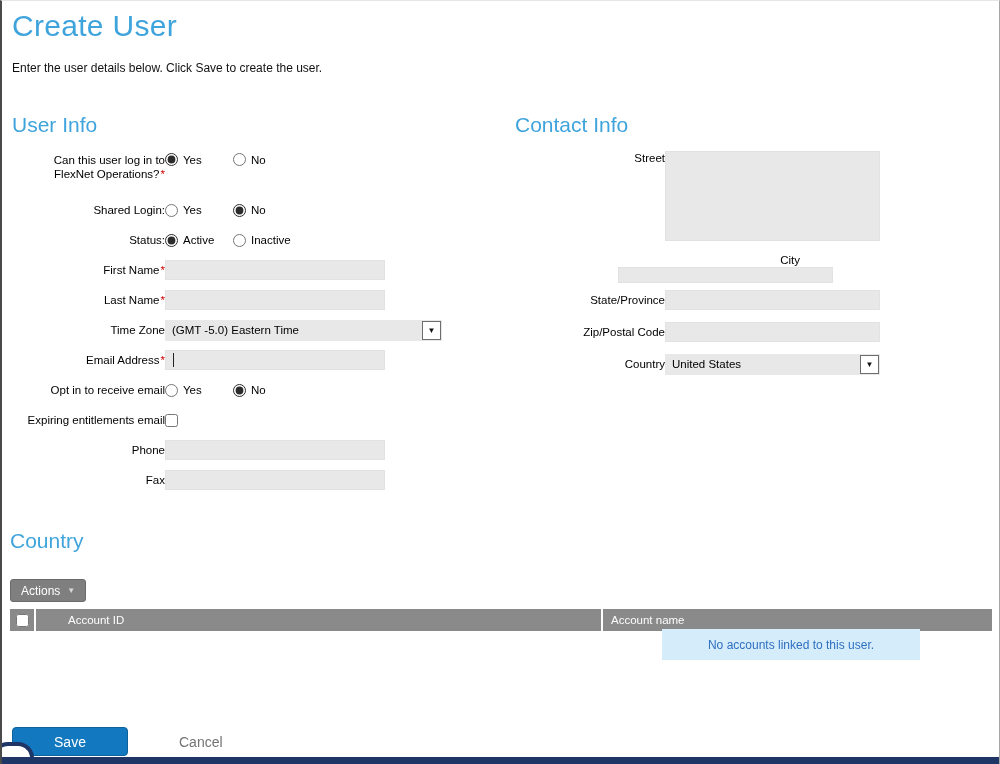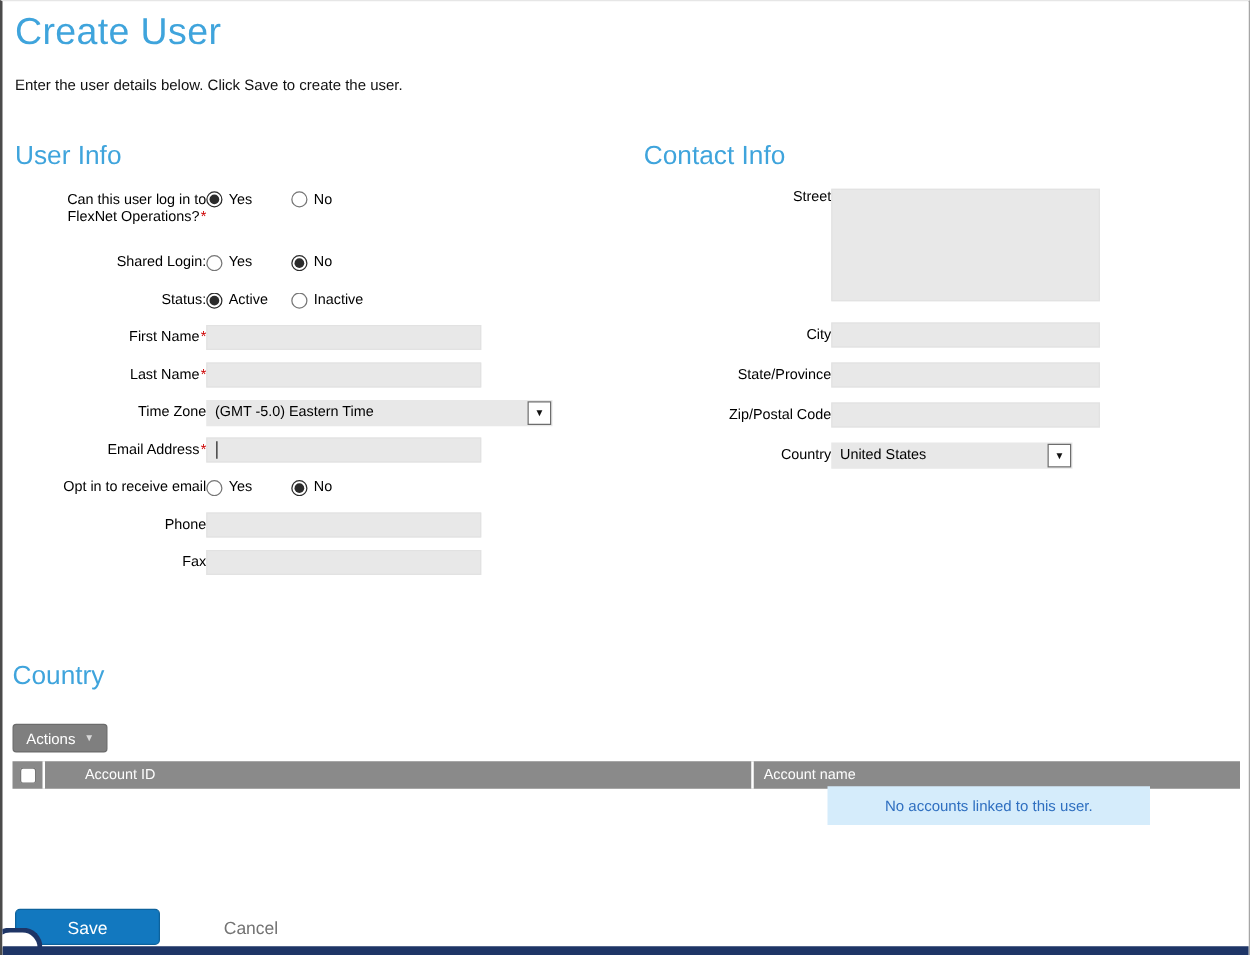--- a/index.html
+++ b/index.html
@@ -34,21 +34,21 @@
   .opt input { margin:0 5px 0 0; accent-color:#2b2b2b; width:13px; height:13px; }
 
   .tbox { width:220px; height:20px; background:#e8e8e8; border:1px solid #e2e2e2;
           padding:0 6px; font-family:"Liberation Sans",sans-serif; font-size:11.5px; }
   .tbox-r { width:215px; }
   .tbox-wrap { position:relative; display:inline-block; }
   .caret-line { position:absolute; left:8px; top:3px; width:1px; height:14px; background:#222; }
 
   .fselect { width:277px; height:21px; background:#e8e8e8; display:flex; align-items:center;
              padding-left:7px; font-size:11.5px; position:relative; cursor:default; }
-  .fselect.narrow { width:193px; }
+  .fselect.narrow { width:215px; }
   .arrowbox { position:absolute; right:1px; top:1px; bottom:1px; width:19px; background:#fff;
               border:1px solid #6d6d6d; display:flex; align-items:center; justify-content:center;
               font-size:8px; color:#111; }
 
   .street-area { width:215px; height:90px; background:#e8e8e8; border:1px solid #e2e2e2;
                  resize:none; font-family:"Liberation Sans",sans-serif; font-size:11.5px; }
   .cbx { margin:0; accent-color:#2b2b2b; width:13px; height:13px; }
 
   #accounts { left:8px; top:528px; width:982px; }
   .actions-btn { margin-top:26px; background:#7f7f7f; color:#fff; border:1px solid #6b6b6b;
@@ -173,20 +173,24 @@
             <input type="radio" name="optin" style="">
             <span>Yes</span>
           </label>
           <label class="opt">
             <input type="radio" name="optin" checked="" style="">
             <span>No</span>
           </label>
         </div>
       </div>
 
+      <div class="frow">
+        <div class="flabel nowrap">Expiring entitlements email</div>
+        <input type="checkbox" class="cbx" style="">
+      </div>
 
       <div class="frow">
         <div class="flabel">Phone</div>
         <input class="tbox" type="text" value="" style="">
       </div>
 
       <div class="frow">
         <div class="flabel">Fax</div>
         <input class="tbox" type="text" value="" style="">
       </div>
@@ -196,21 +200,21 @@
 
   <div class="section" id="contact-info">
     <h2 class="sec-h">Contact Info</h2>
     <div class="rows">
 
       <div class="frow street-row">
         <div class="flabel-r">Street</div>
         <textarea class="street-area" style=""></textarea>
       </div>
 
-      <div class="frow" style="margin-bottom:2px;">
+      <div class="frow" style="margin-bottom:2px;flex-direction:column;">
         <div class="flabel-r">City</div>
         <input class="tbox tbox-r" type="text" value="" style="">
       </div>
 
       <div class="frow" style="margin-bottom:2px;">
         <div class="flabel-r">State/Province</div>
         <input class="tbox tbox-r" type="text" value="" style="">
       </div>
 
       <div class="frow" style="margin-bottom:2px;">

